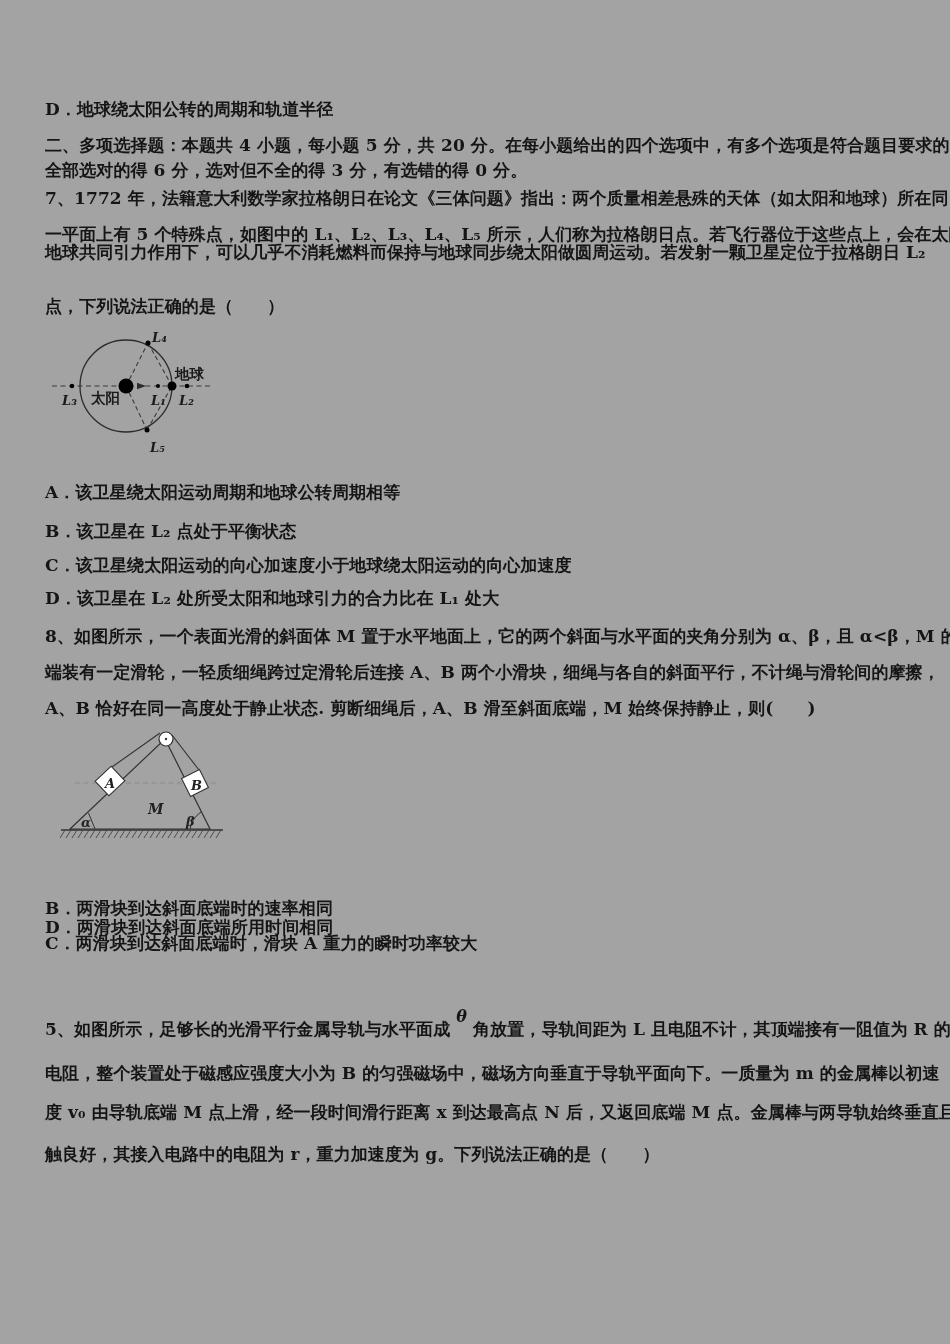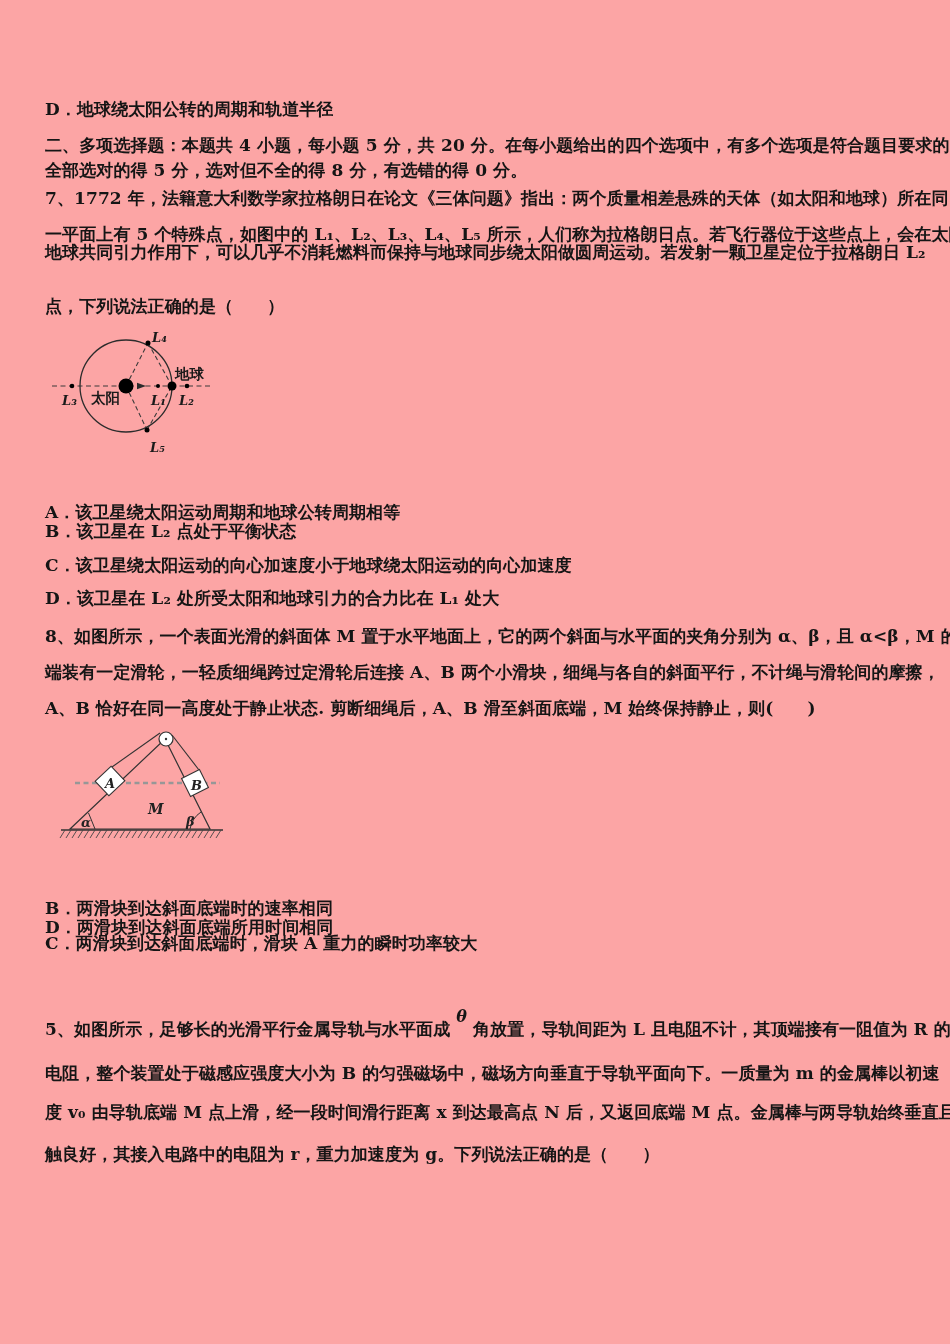--- a/index.html
+++ b/index.html
@@ -1,17 +1,17 @@
 <!DOCTYPE html>
 <html><head>
 <meta charset="utf-8">
 <style>
   html,body{margin:0;padding:0;background:#ffffff;}
   .page{
-    position:relative;width:950px;height:1344px;background:#fca5a5;overflow:hidden;
+    position:relative;width:950px;height:1344px;background:#a3a3a3;overflow:hidden;
     font-family:"DejaVu Serif","Liberation Serif",serif;color:#151515;
   }
   .tline{
     position:absolute;left:45px;font-size:17px;font-weight:600;
     letter-spacing:0.1px;white-space:pre;line-height:19px;
   }
   .hdr{font-weight:700;}
   .theta{
     display:inline-block;position:relative;top:-13px;font-style:italic;
     font-size:16px;padding:0 6px;
@@ -22,21 +22,21 @@
   .inc-label{font-style:italic;font-size:13px;font-weight:600;fill:#222;}
 </style>
 </head>
 <body>
 
 <div class="page">
 
   <div class="tline" style="top:100px">D．地球绕太阳公转的周期和轨道半径</div>
 
   <div class="tline hdr" style="top:136px">二、多项选择题：本题共 4 小题，每小题 5 分，共 20 分。在每小题给出的四个选项中，有多个选项是符合题目要求的。</div>
-  <div class="tline hdr" style="top:161px">全部选对的得 5 分，选对但不全的得 8 分，有选错的得 0 分。</div>
+  <div class="tline hdr" style="top:161px">全部选对的得 6 分，选对但不全的得 3 分，有选错的得 0 分。</div>
 
   <div class="tline" style="top:189px">7、1772 年，法籍意大利数学家拉格朗日在论文《三体问题》指出：两个质量相差悬殊的天体（如太阳和地球）所在同</div>
   <div class="tline" style="top:225px">一平面上有 5 个特殊点，如图中的 L₁、L₂、L₃、L₄、L₅ 所示，人们称为拉格朗日点。若飞行器位于这些点上，会在太阳与</div>
   <div class="tline" style="top:243px">地球共同引力作用下，可以几乎不消耗燃料而保持与地球同步绕太阳做圆周运动。若发射一颗卫星定位于拉格朗日 L₂</div>
   <div class="tline" style="top:297px">点，下列说法正确的是（　　）</div>
 
   <svg style="position:absolute;left:45px;top:326px" width="230" height="140" viewBox="0 0 230 140">
 
     <line x1="7" y1="60" x2="168" y2="60" stroke="#3a3a3a" stroke-width="1.2" stroke-dasharray="5 3.5"></line>
 
@@ -61,21 +61,21 @@
 
     <text x="17" y="79" class="lag-label">L₃</text>
     <text x="46" y="77" class="cjk-label">太阳</text>
     <text x="106" y="79" class="lag-label">L₁</text>
     <text x="134" y="79" class="lag-label">L₂</text>
     <text x="130" y="53" class="cjk-label">地球</text>
     <text x="107" y="16" class="lag-label">L₄</text>
     <text x="105" y="126" class="lag-label">L₅</text>
   </svg>
 
-  <div class="tline" style="top:503px">A．该卫星绕太阳运动周期和地球公转周期相等</div>
+  <div class="tline" style="top:483px">A．该卫星绕太阳运动周期和地球公转周期相等</div>
   <div class="tline" style="top:522px">B．该卫星在 L₂ 点处于平衡状态</div>
   <div class="tline" style="top:556px">C．该卫星绕太阳运动的向心加速度小于地球绕太阳运动的向心加速度</div>
   <div class="tline" style="top:589px">D．该卫星在 L₂ 处所受太阳和地球引力的合力比在 L₁ 处大</div>
 
   <div class="tline" style="top:627px">8、如图所示，一个表面光滑的斜面体 M 置于水平地面上，它的两个斜面与水平面的夹角分别为 α、β，且 α&lt;β，M 的顶</div>
   <div class="tline" style="top:699px">A、B 恰好在同一高度处于静止状态. 剪断细绳后，A、B 滑至斜面底端，M 始终保持静止，则(　　)</div>
   <div class="tline" style="top:663px">端装有一定滑轮，一轻质细绳跨过定滑轮后连接 A、B 两个小滑块，细绳与各自的斜面平行，不计绳与滑轮间的摩擦，</div>
 
   <svg style="position:absolute;left:55px;top:727px" width="180" height="118" viewBox="0 0 180 118">
 

